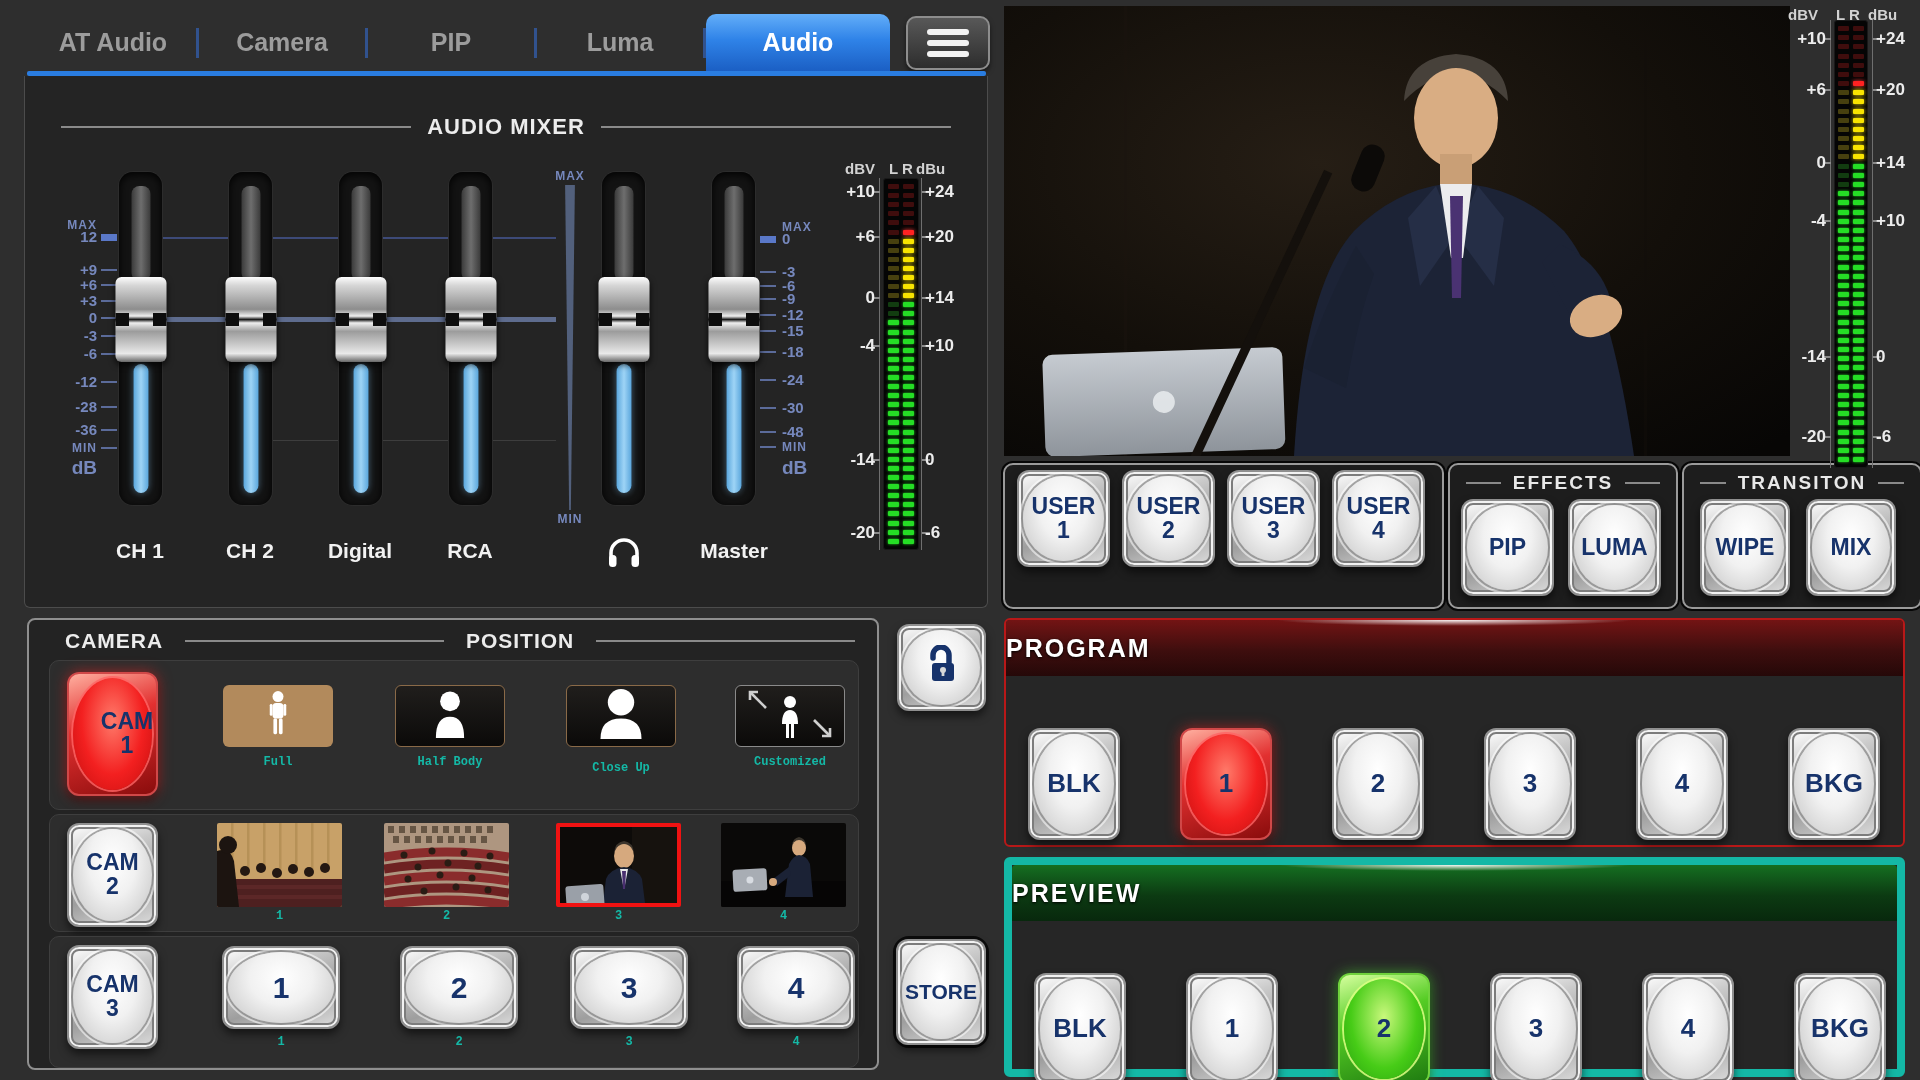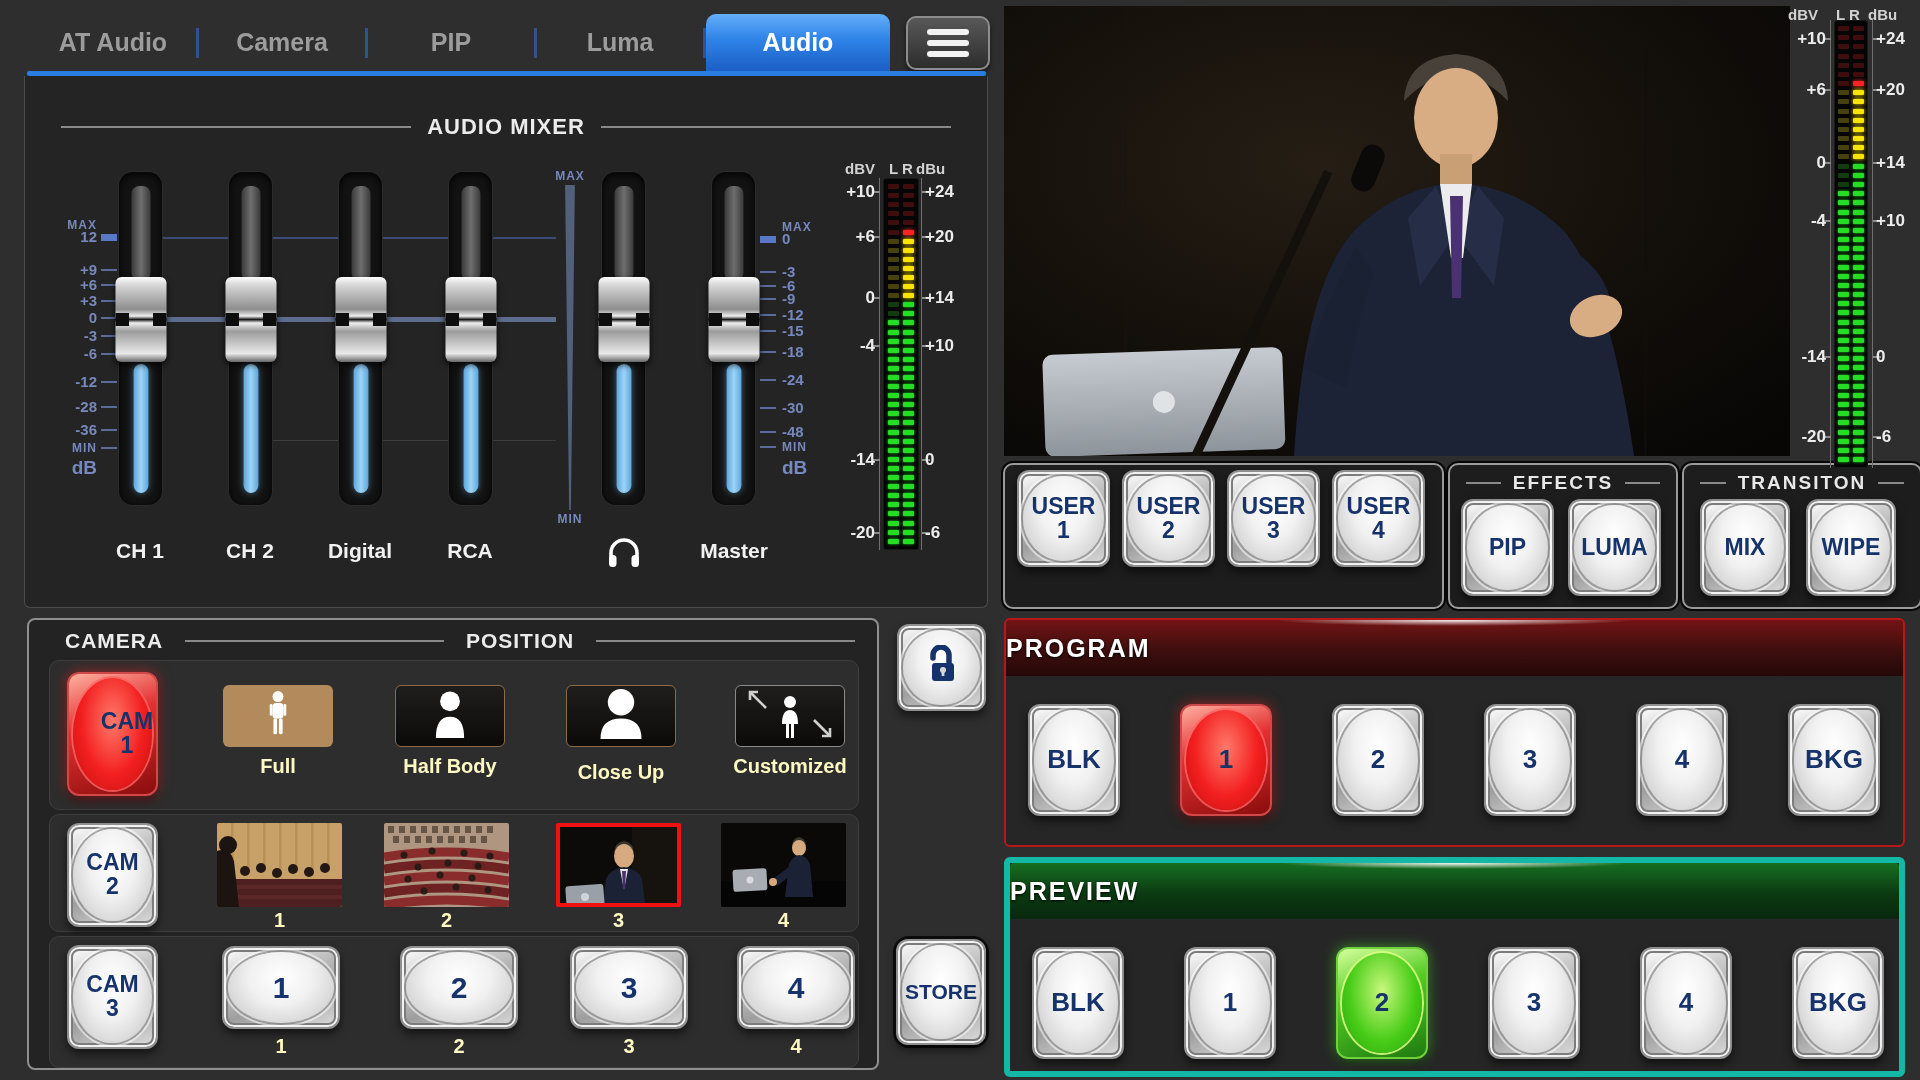--- a/index.html
+++ b/index.html
@@ -86,42 +86,42 @@
   .tpanel-title{display:flex;align-items:center;gap:12px;padding:7px 16px 0;}
   .tpanel-title .line{flex:1;height:2px;background:#8a8a8a;}
   .tpanel-title span{color:#e8e8e8;font-size:19px;font-weight:bold;letter-spacing:2px;white-space:nowrap;}
   .tpanel-btns{display:flex;margin-top:5px;}
   .tpanel-btns .sbtn{width:93px;height:97px;}
   .tpanel-btns .sbtn span{font-size:23px;}
 
   
   .bus{position:absolute;left:1004px;width:901px;background:#262626;border-radius:6px;box-sizing:border-box;}
   .bus.program{top:618px;height:229px;border:2px solid #b81818;}
-  .bus.preview{top:857px;height:220px;border:6px solid #14b8a6;}
+  .bus.preview{top:857px;height:220px;border:8px solid #14b8a6;}
   .bus-header{position:relative;height:56px;display:flex;align-items:center;justify-content:flex-start;border-radius:4px 4px 0 0;overflow:hidden;}
   .bus.program .bus-header{background:linear-gradient(180deg,#731414 0%,#3e0e0e 55%,#250808 100%);}
   .bus.preview .bus-header{background:linear-gradient(180deg,#156f21 0%,#0c3a12 55%,#08280d 100%);}
   .bus-header::before{content:"";position:absolute;left:30%;top:0;width:40%;height:6px;
        background:radial-gradient(ellipse at 50% 0,rgba(255,255,255,.95),rgba(255,255,255,0) 70%);}
   .bus-header span{color:#fff;font-size:25px;font-weight:bold;letter-spacing:2px;text-shadow:0 1px 3px #000;}
   .bus-btns{display:flex;gap:60px;padding:28px 22px 0;}
-  .bus-btns .sbtn{width:92px;height:112px;flex:0 0 auto;}
+  .bus-btns .sbtn{width:92px;height:112px;flex:0 0 auto;margin-top:24px;}
   .bus-btns .sbtn span{font-size:26px;}
 
   
   .campanel{position:absolute;left:27px;top:618px;width:852px;height:452px;background:#232323;
        border:2px solid #8f8f8f;border-radius:8px;box-sizing:border-box;}
   .cam-header{display:flex;align-items:center;padding:9px 22px 0 36px;}
   .cam-header .hlabel{color:#ececec;font-size:21px;font-weight:bold;letter-spacing:1px;white-space:nowrap;}
   .cam-header .line{flex:1;height:2px;background:#8a8a8a;margin:0 22px;}
   .cam-header .line.right{margin-right:0;}
   .cam-row{position:absolute;left:20px;width:808px;background:#2d2d2d;border:1px solid #3e3e3e;border-radius:10px;}
   .cam-btn{position:absolute;left:17px;width:91px;}
   .cam-btn span{font-size:23px;}
-  .thumb-label{position:absolute;color:#fef9c3;font-size:20px;font-weight:bold;text-align:center;}
+  .thumb-label{position:absolute;color:#14b8a6;font-size:12px;font-weight:bold;text-align:center;font-family:Liberation Mono, monospace;}
   .preset{position:absolute;width:110px;height:62px;border-radius:6px;display:flex;align-items:center;justify-content:center;cursor:pointer;}
   .preset.tan{background:#b28a5c;}
   .preset.dark{background:linear-gradient(180deg,#201e1c,#0b0a09);border:1px solid #8a6a48;box-sizing:border-box;}
   .preset.gray-border{border-color:#8a8a8a;}
   .thumb{position:absolute;width:125px;height:84px;border-radius:2px;overflow:hidden;cursor:pointer;box-sizing:border-box;}
   .thumb.selected{border:4px solid #f01212;}
   .wide-btn{position:absolute;width:118px;height:83px;}
   .wide-btn span{font-size:30px;}
 
   .store-wrap{position:absolute;left:893px;top:936px;width:96px;height:112px;border:3px solid #0c0c0c;
@@ -744,24 +744,24 @@
   </section>
 
   <section class="tpanel" style="left:1682px;top:463px;width:236px;height:142px;">
     <div class="tpanel-title">
       <div class="line"></div>
       <span>TRANSITON</span>
       <div class="line"></div>
     </div>
     <div class="tpanel-btns" id="tr-btns" style="padding:0 16px;gap:16px;">
         <div class="sbtn" style="width: 90px;">
+          <span>WIPE</span>
+        </div>
+        <div class="sbtn" style="width: 90px;">
           <span>MIX</span>
-        </div>
-        <div class="sbtn" style="width: 90px;">
-          <span>WIPE</span>
         </div>
       </div>
   </section>
 
   <section class="campanel">
     <div class="cam-header">
       <span class="hlabel">CAMERA</span>
       <div class="line"></div>
       <span class="hlabel">POSITION</span>
       <div class="line right"></div>

